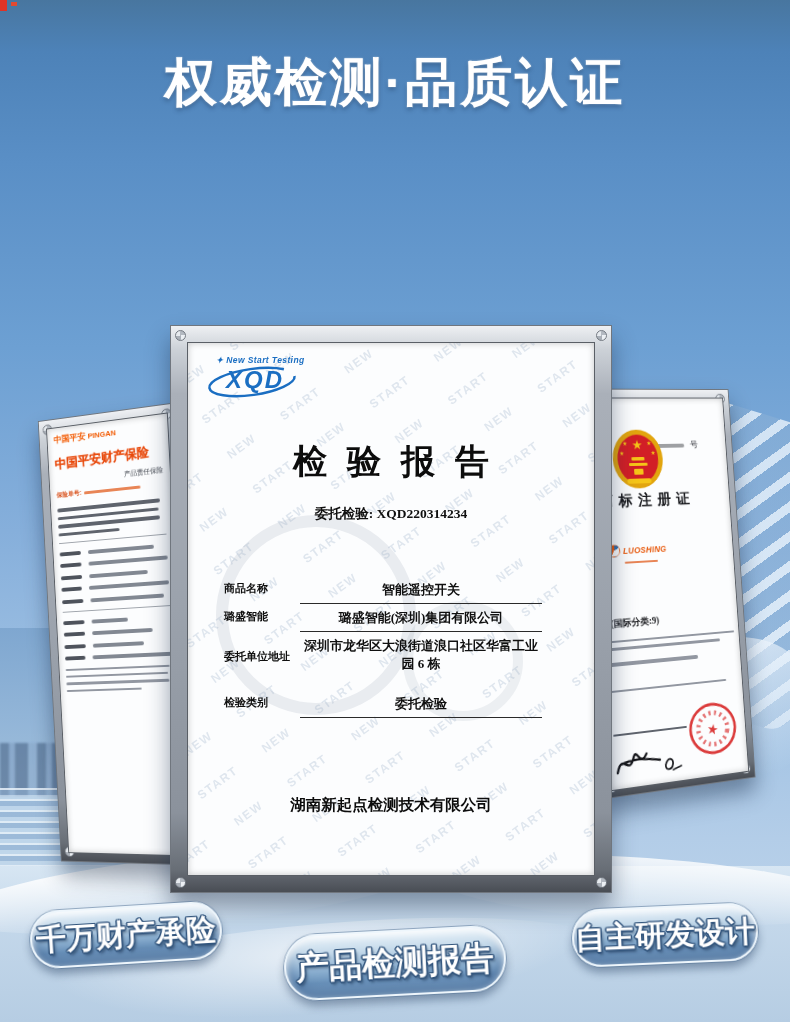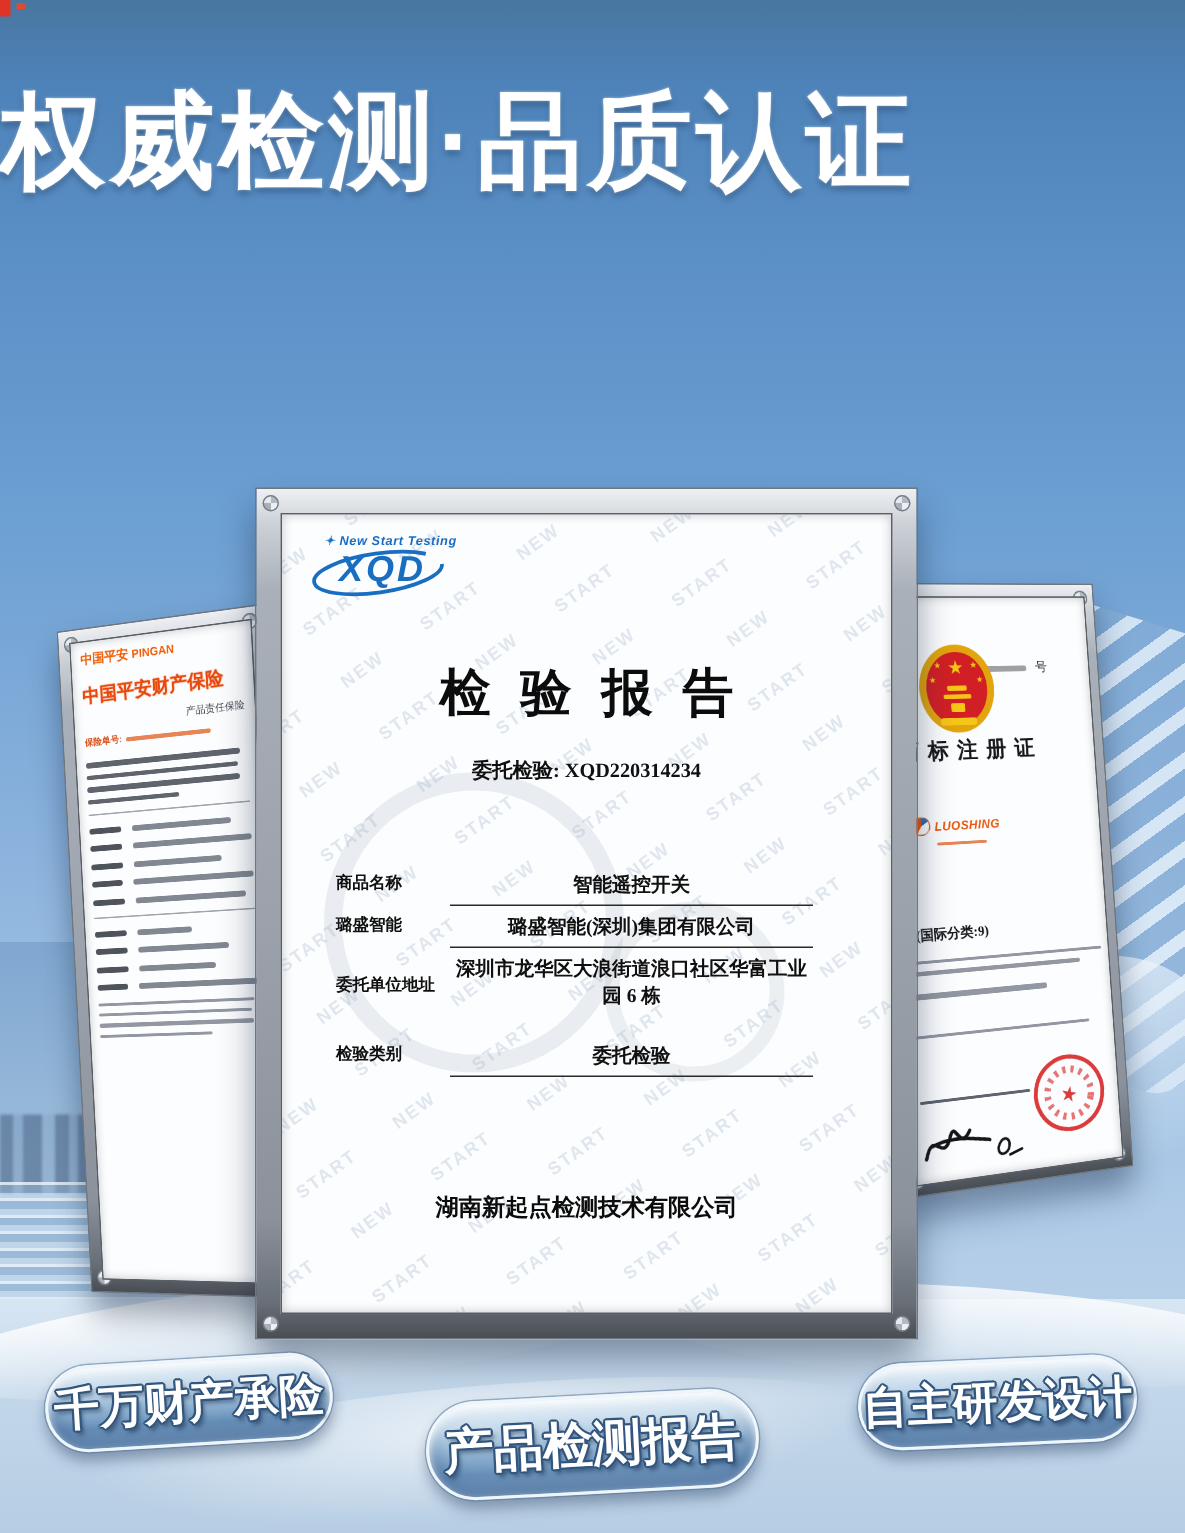--- a/index.html
+++ b/index.html
@@ -2,22 +2,22 @@
 <html><head>
 <meta charset="utf-8">
 <style>
   html,body{margin:0;padding:0;background:#2e4f73;}
   .stage{position:relative;width:790px;height:1022px;margin:0 auto;overflow:hidden;
     font-family:"Liberation Sans",sans-serif;
     background:linear-gradient(180deg,#48769f 0%,#4d82b8 5%,#5a8fc6 16%,#6da0d3 34%,#86afdb 52%,#9fc1e3 68%,#b3cde8 82%,#c3d8ec 100%);}
   .stage *{box-sizing:border-box;}
 
   
-  .page-title{position:absolute;left:0;top:48px;width:100%;text-align:left;margin:0;
-    font-size:70px;font-weight:900;letter-spacing:3px;color:#fff;
+  .page-title{position:absolute;left:0;top:48px;width:100%;text-align:center;margin:0;
+    font-size:52px;font-weight:900;letter-spacing:3px;color:#fff;
     text-shadow:0 3px 4px rgba(20,45,80,.35),0 0 2px rgba(255,255,255,.6);}
   .page-subtitle{position:absolute;left:0;top:170px;width:100%;text-align:center;margin:0;
     font-size:35px;font-weight:700;letter-spacing:1px;color:#fff;
     text-shadow:0 2px 3px rgba(20,45,80,.35);}
 
   
   .artifact1{position:absolute;left:0;top:0;width:7px;height:11px;background:#df3326;}
   .artifact2{position:absolute;left:11px;top:2px;width:6px;height:4px;background:#e14a32;}
   .city{position:absolute;left:0;top:628px;width:178px;height:262px;overflow:hidden;opacity:.92;}
   .c-sky{position:absolute;inset:0;background:linear-gradient(180deg,#7ea6cf,#9cbcdb 55%,#a9c5df);}

